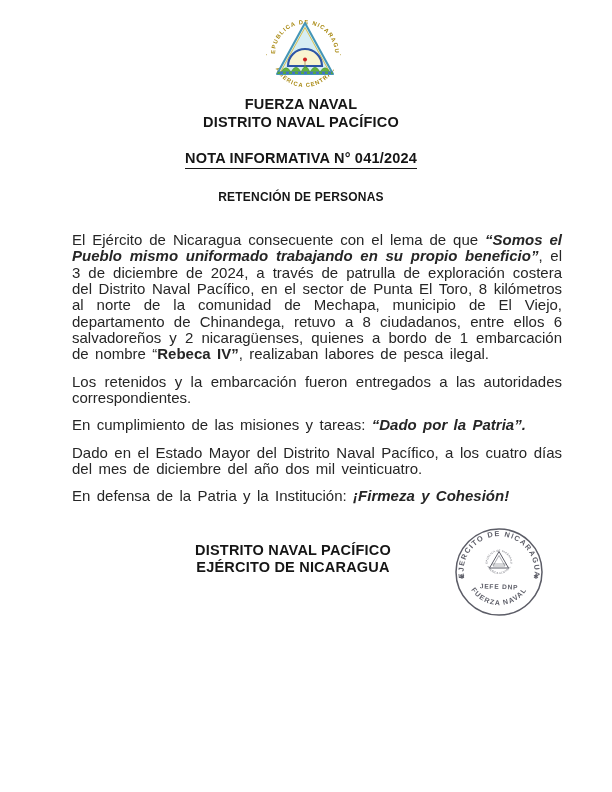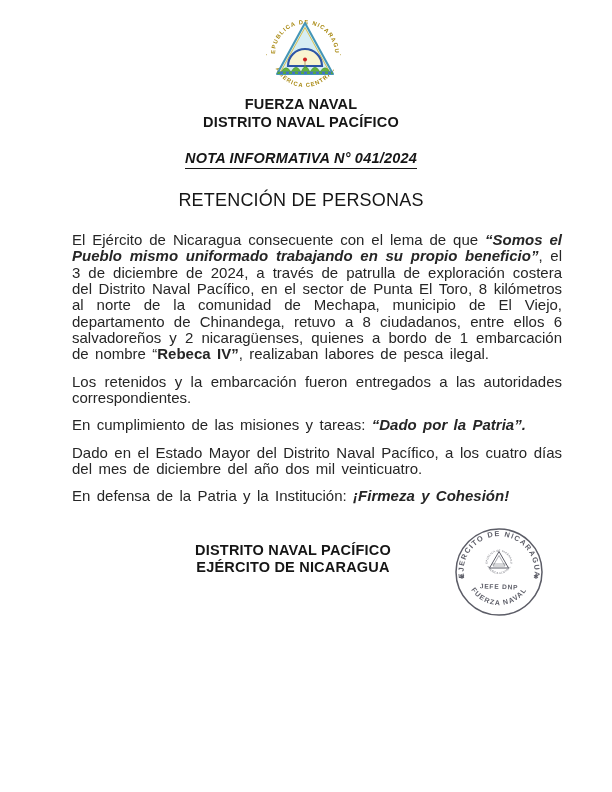--- a/index.html
+++ b/index.html
@@ -3,26 +3,26 @@
 <meta charset="utf-8">
 <style>
   html,body { margin:0; padding:0; background:#ffffff; }
   .page {
     position:relative; width:612px; height:792px; background:#ffffff;
     font-family:"Liberation Sans", sans-serif; overflow:hidden;
     -webkit-font-smoothing:antialiased;
   }
   .center-col { position:absolute; left:5px; width:592px; text-align:center; color:#161616; }
   .hdr-line { font-weight:bold; font-size:14.5px; line-height:18px; letter-spacing:.2px; }
-  .note-wrap { position:absolute; top:149px;font-style:italic; }
+  .note-wrap { position:absolute; top:149px; }
   .note-title {
     display:inline-block; font-weight:bold; font-size:14.5px; letter-spacing:.2px;
     border-bottom:1.8px solid #161616; padding-bottom:2px;
   }
-  .subject { position:absolute; top:190px; font-weight:normal; font-size:18px; letter-spacing:.2px; }
+  .subject { position:absolute; top:190px; font-weight:bold; font-size:12px; letter-spacing:.2px; }
   .body-text {
     position:absolute; left:62px; top:232px; width:490px;
     font-size:15px; line-height:16.35px; color:#262626;
     text-align:justify; word-spacing:2.2px;margin-left:10px;
   }
   .body-text p { margin:0 0 11px 0; }
   .bi { font-weight:bold; font-style:italic; }
   .b  { font-weight:bold; }
   .sig-block {
     position:absolute; left:0; top:542px; width:586px; text-align:center;

